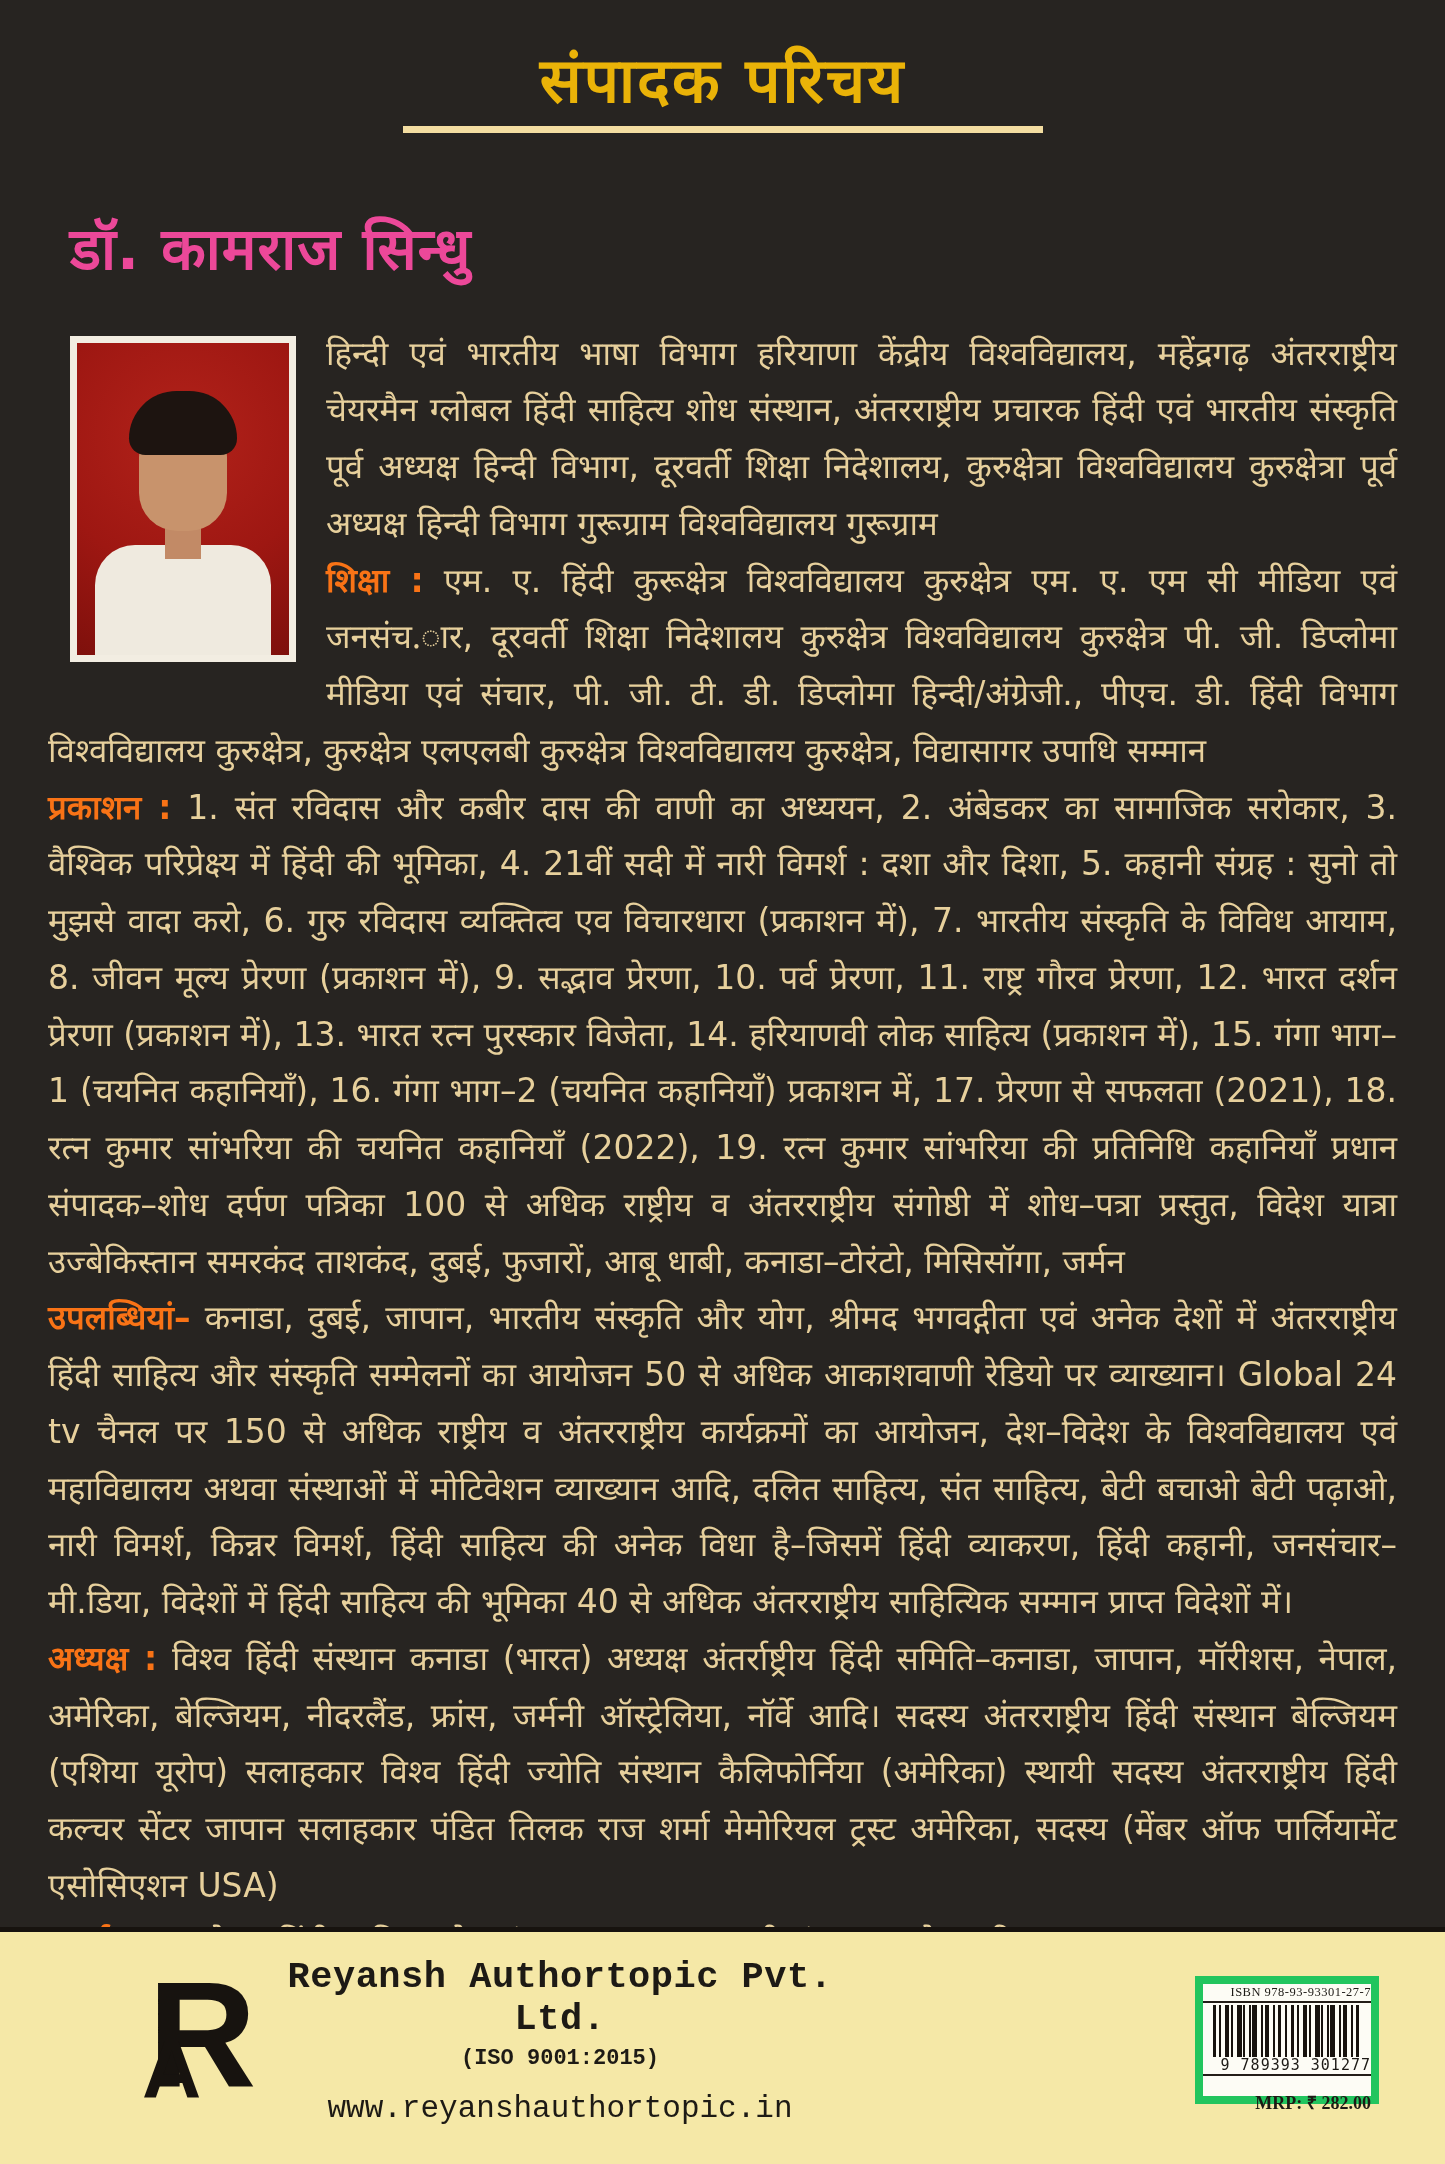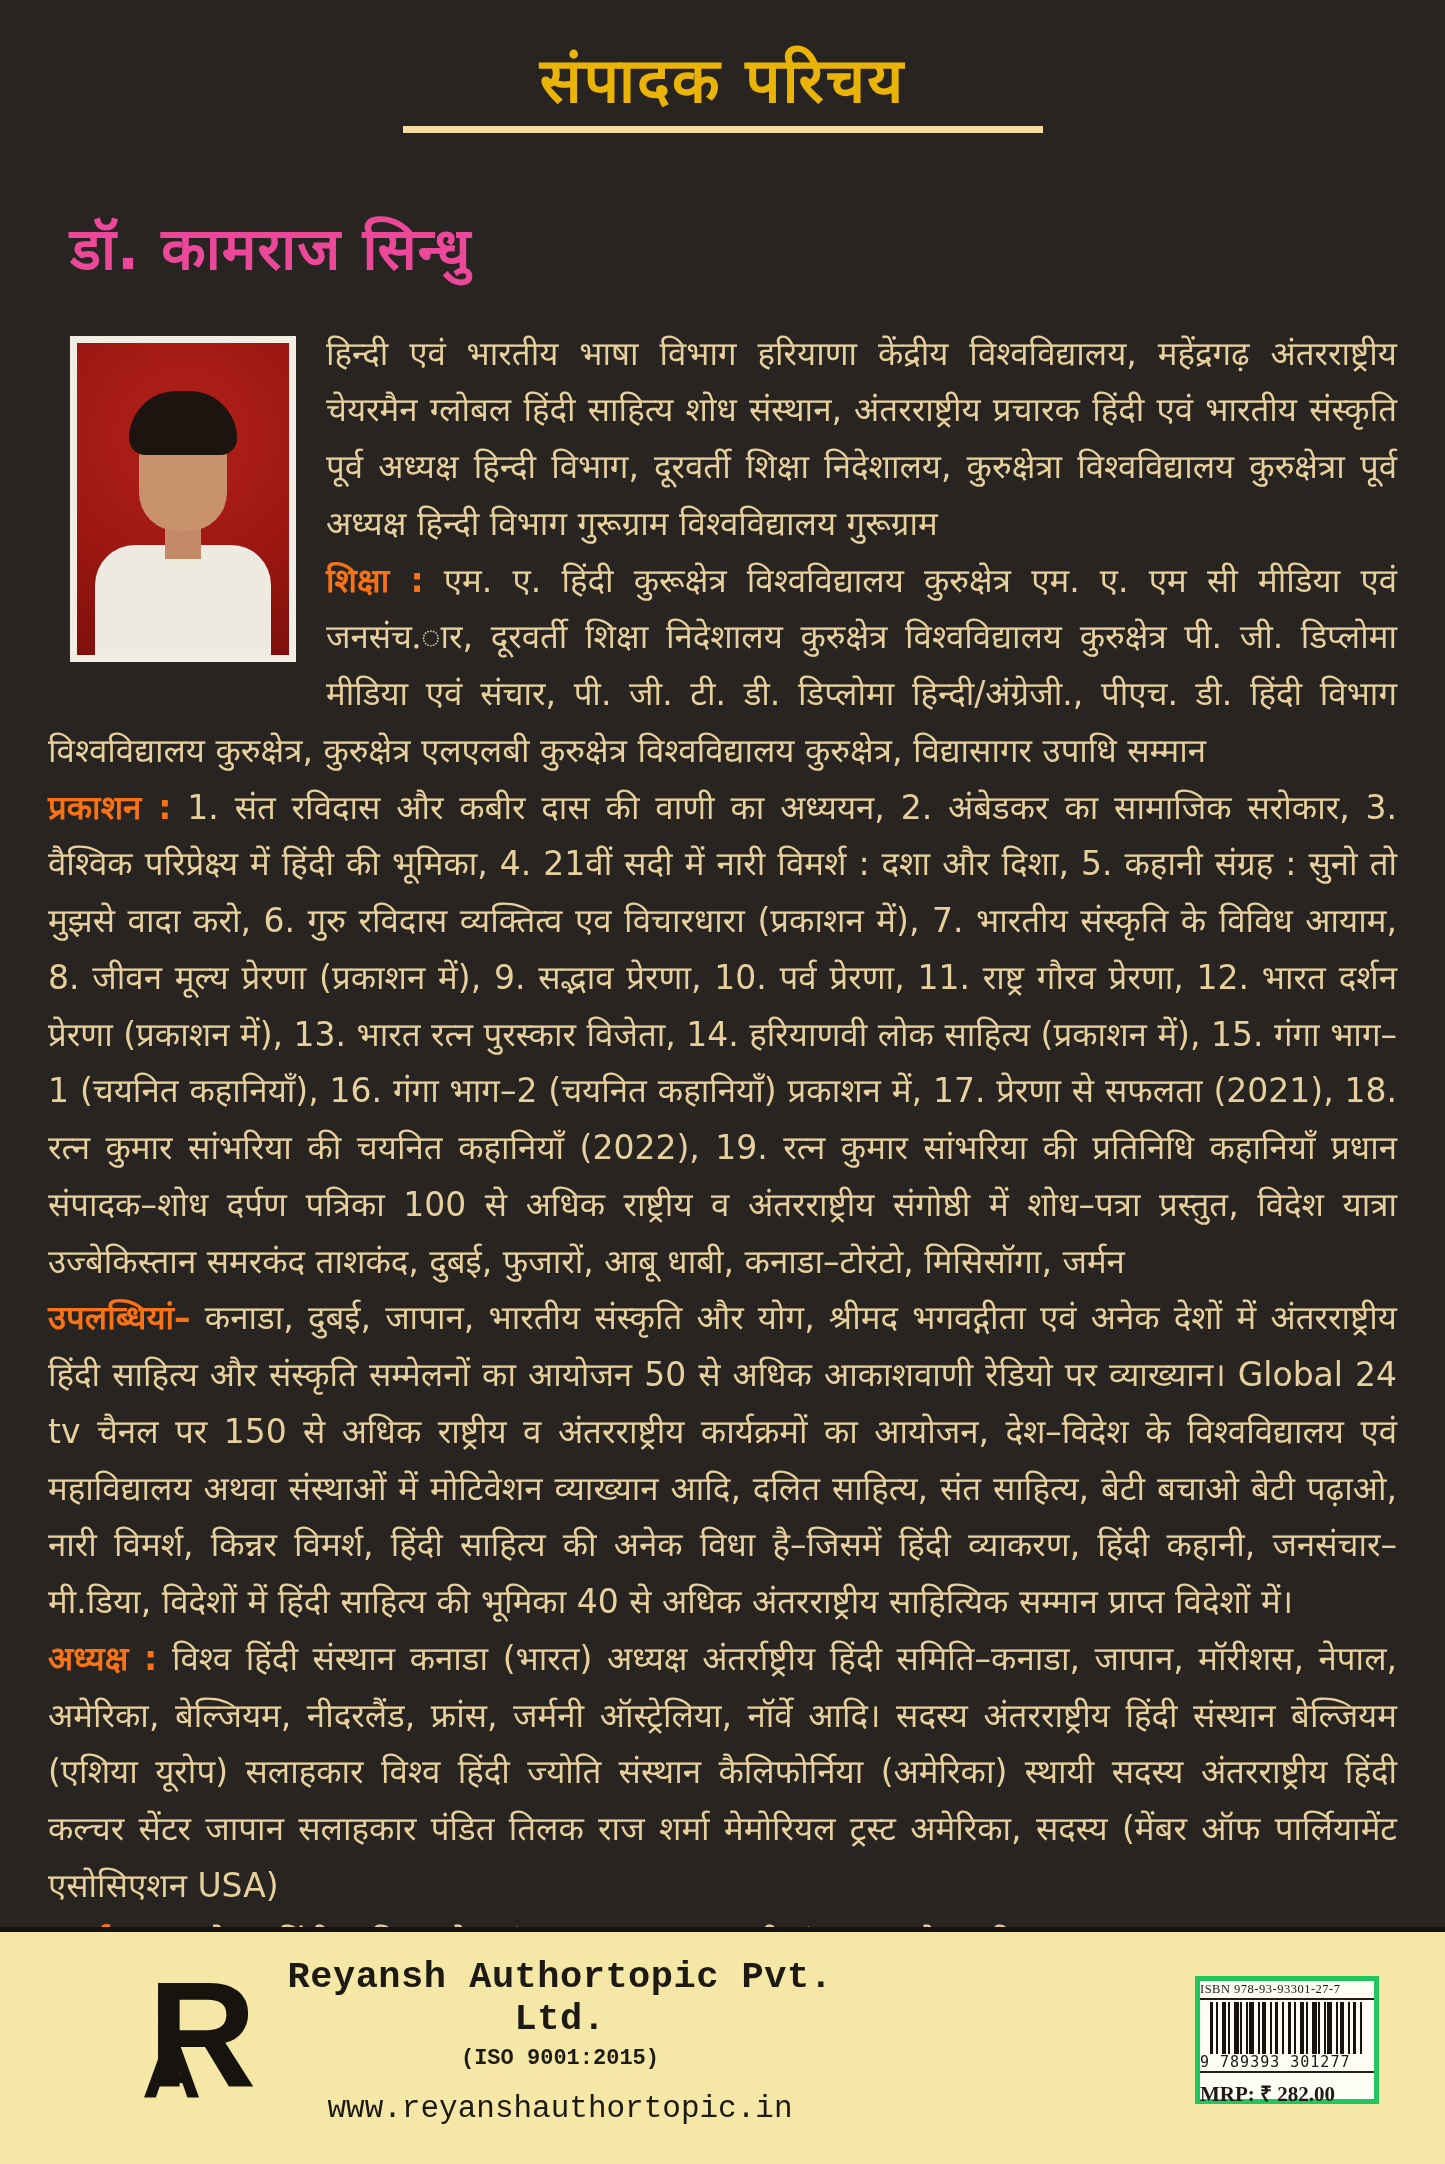--- a/index.html
+++ b/index.html
@@ -101,44 +101,44 @@
     font-family:Liberation Mono, monospace;
   }
   .pub-name{font-size:37px;font-weight:bold;letter-spacing:.5px;}
   .pub-iso{font-size:22px;font-weight:bold;margin-top:6px;}
   .pub-site{font-size:31px;margin-top:20px;}
   
   .barcode-box{
     position:absolute;left:1195px;top:44px;
     width:184px;height:128px;
     background:#fdfcf5;
-    border:5px solid #22c55e;
+    border:8px solid #22c55e;
     box-sizing:border-box;
-    text-align:left;
+    text-align:right;
     font-family:"Liberation Serif",serif;
   }
   .isbn-line{
     font-size:12.5px;letter-spacing:.5px;
     border-bottom:2px solid #241e18;
     padding:1px 0;white-space:nowrap;overflow:hidden;
   }
   .bars{
     height:52px;margin:2px 10px 0 10px;
     background:
       repeating-linear-gradient(90deg,#17120d 0 2px,transparent 2px 6px),
       repeating-linear-gradient(90deg,#17120d 0 3px,transparent 3px 13px);
   }
   .bar-num{
     font-family:"DejaVu Sans Mono",monospace;
     font-size:15px;letter-spacing:1px;line-height:1.1;
   }
   .mrp-line{
     border-top:2px solid #241e18;
-    font-size:21px;font-weight:bold;
-    padding-top:6px;white-space:nowrap;
+    font-size:18px;font-weight:bold;
+    padding-top:14px;white-space:nowrap;
   }
 </style>
 </head>
 <body>
 
 <div class="cover">
 
   <div class="title-wrap">
     <div class="page-title">संपादक परिचय</div>
     <div class="title-underline"></div>

